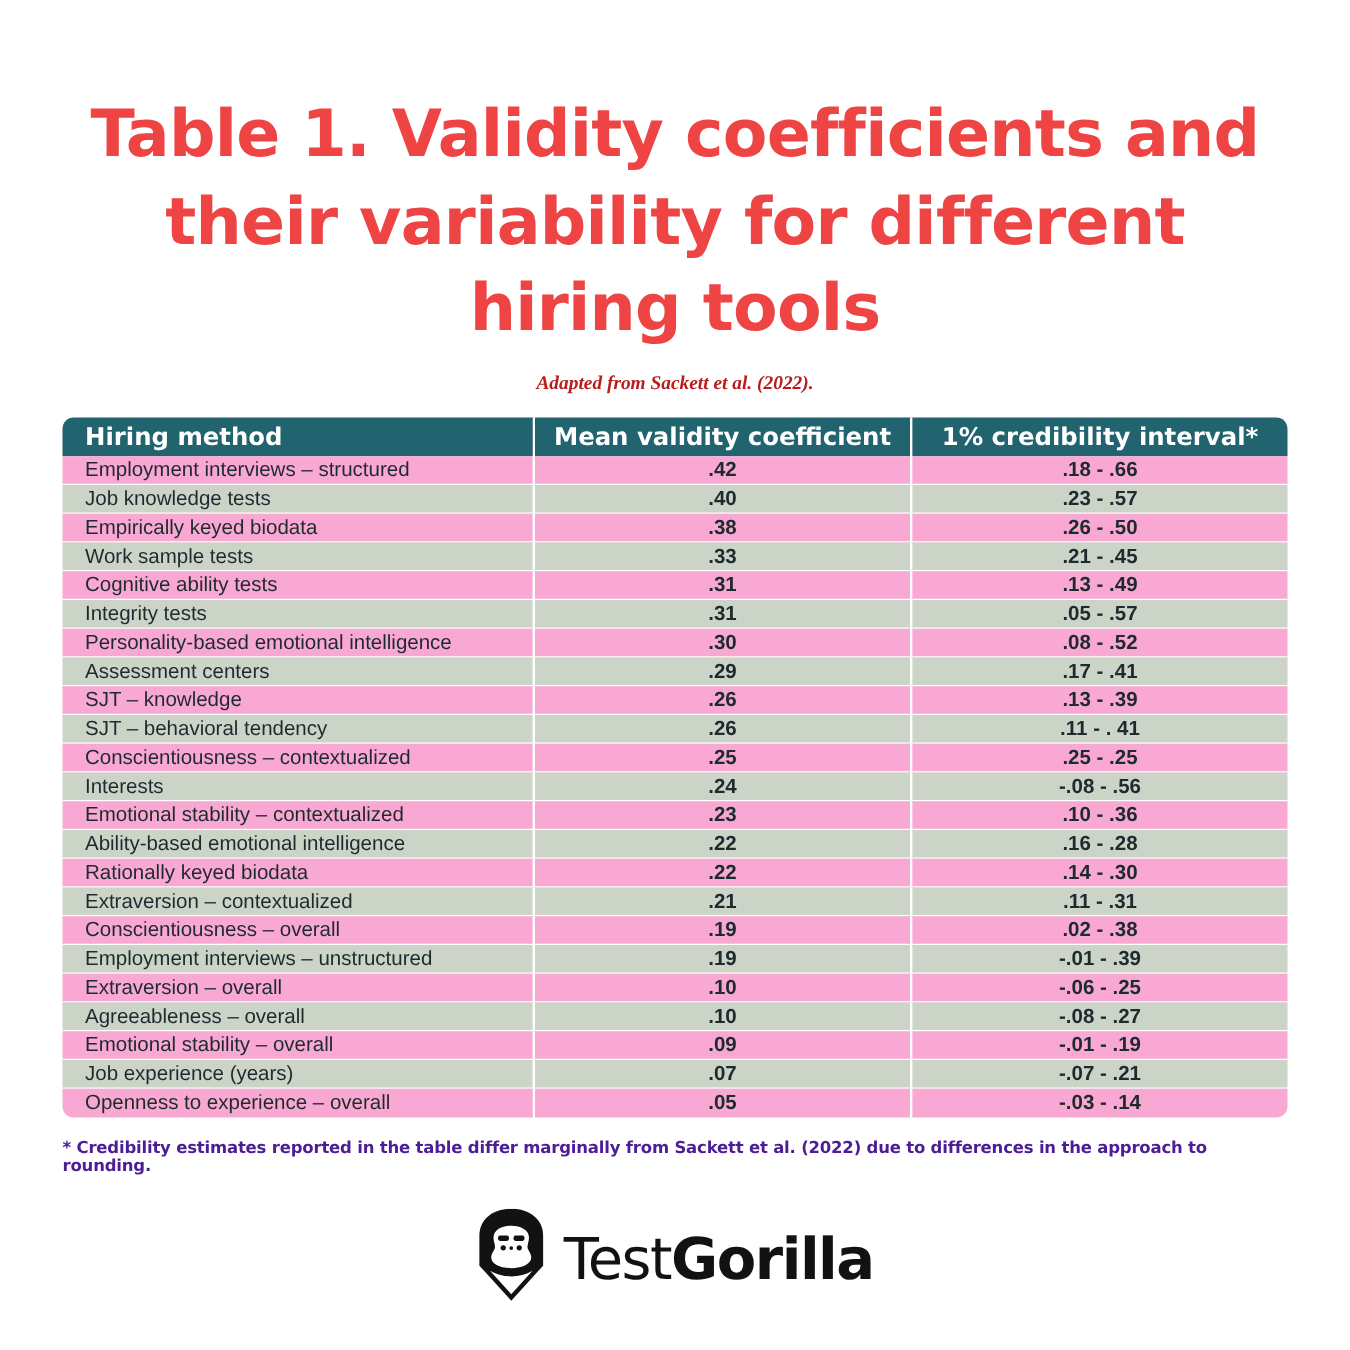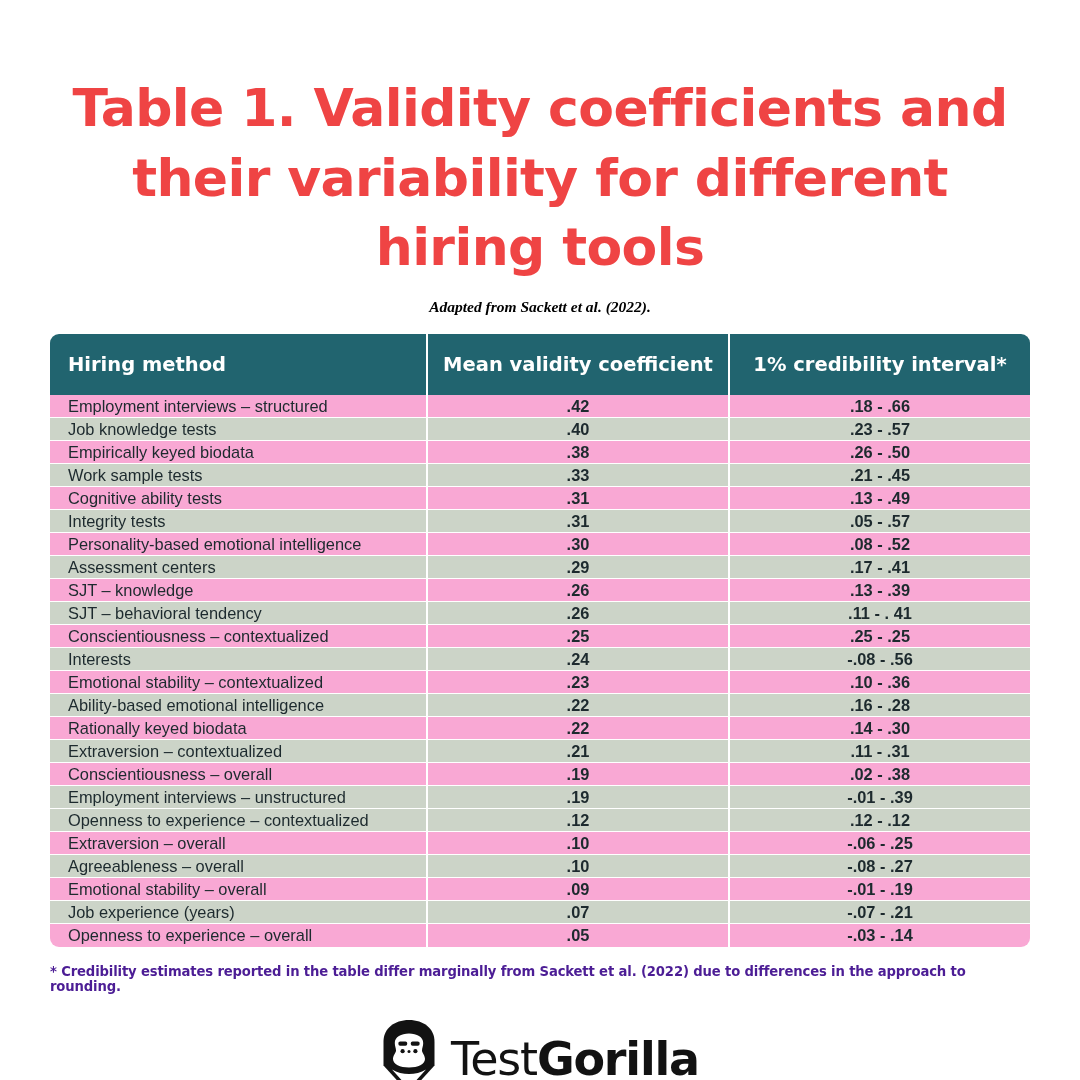--- a/index.html
+++ b/index.html
@@ -34,21 +34,21 @@
     color: #ef4444;
   }
 
   .subtitle {
     margin-top: 15px;
     text-align: center;
     font-family: "Liberation Serif", serif;
     font-style: italic;
     font-weight: bold;
     font-size: 15.5px;
-    color: #000000;
+    color: #b91c1c;
   }
 
   
   .table-wrap {
     margin: 18px auto 0 auto;
     width: 980px;
   }
 
   table.vtable {
     width: 980px;
@@ -56,21 +56,21 @@
     border-spacing: 0;
     table-layout: fixed;
   }
 
   table.vtable thead th {
     background: #21646f;
     color: #ffffff;
     font-family: "DejaVu Sans", sans-serif;
     font-weight: bold;
     font-size: 19.5px;
-    height: 61px;
+    height: 31px;
     vertical-align: middle;
     border-right: 2px solid #ffffff;
   }
   table.vtable thead th:last-child { border-right: none; }
   table.vtable thead th.c1 {
     text-align: left;
     padding-left: 18px;
     border-top-left-radius: 9px;
   }
   table.vtable thead th.c2,
@@ -233,25 +233,20 @@
           </tr>
           <tr class="odd">
             <td class="c1">Conscientiousness – overall</td>
             <td class="c2">.19</td>
             <td class="c3">.02 - .38</td>
           </tr>
           <tr class="even">
             <td class="c1">Employment interviews – unstructured</td>
             <td class="c2">.19</td>
             <td class="c3">-.01 - .39</td>
-          </tr>
-          <tr class="even">
-            <td class="c1">Openness to experience – contextualized</td>
-            <td class="c2">.12</td>
-            <td class="c3">.12 - .12</td>
           </tr>
           <tr class="odd">
             <td class="c1">Extraversion – overall</td>
             <td class="c2">.10</td>
             <td class="c3">-.06 - .25</td>
           </tr>
           <tr class="even">
             <td class="c1">Agreeableness – overall</td>
             <td class="c2">.10</td>
             <td class="c3">-.08 - .27</td>

